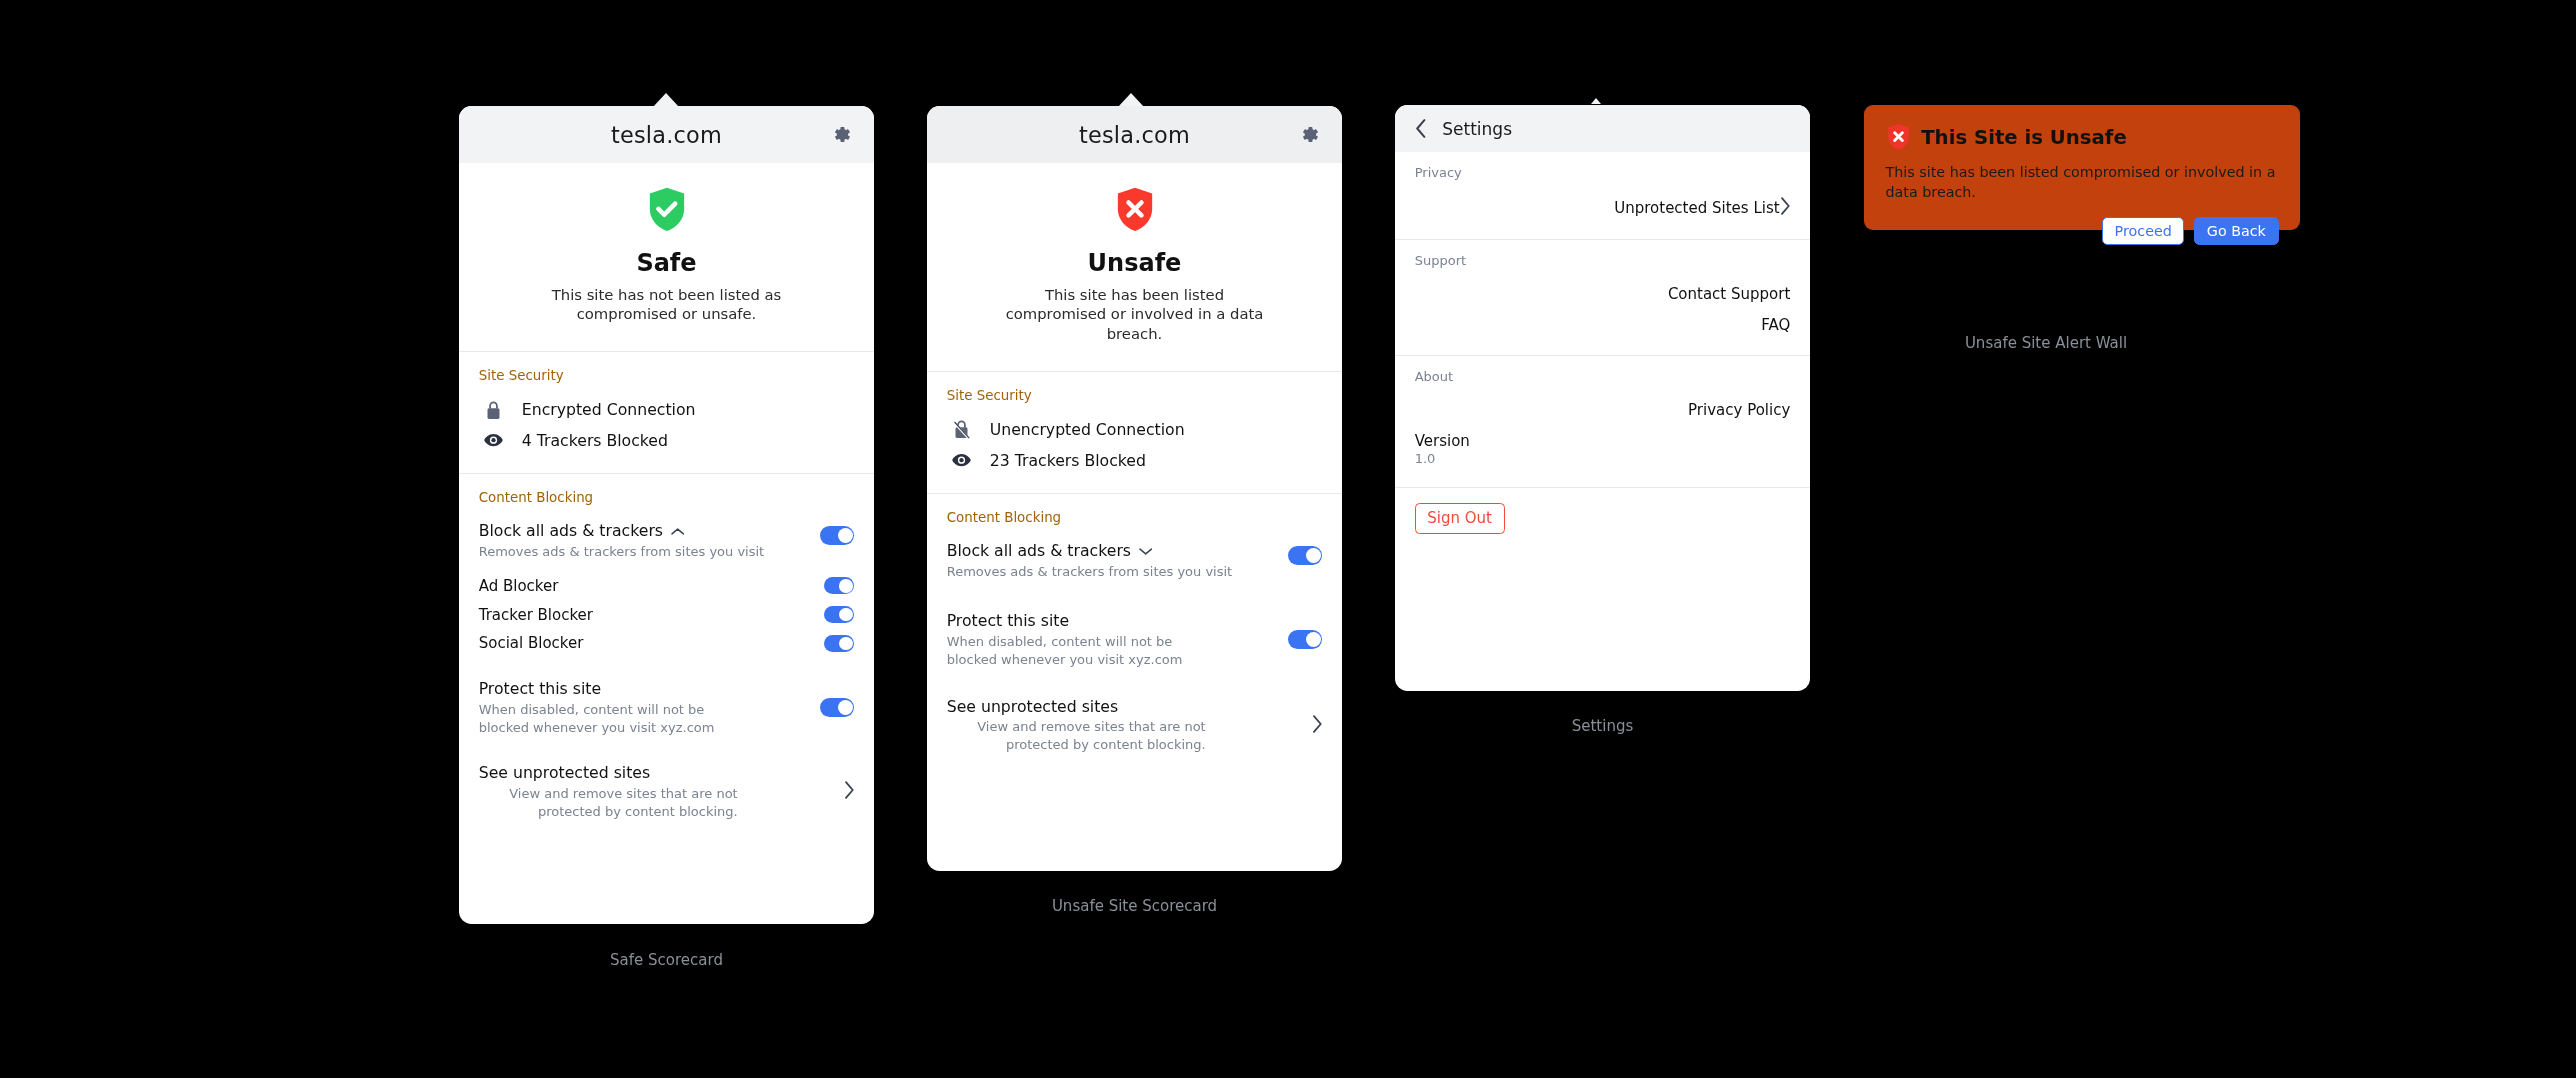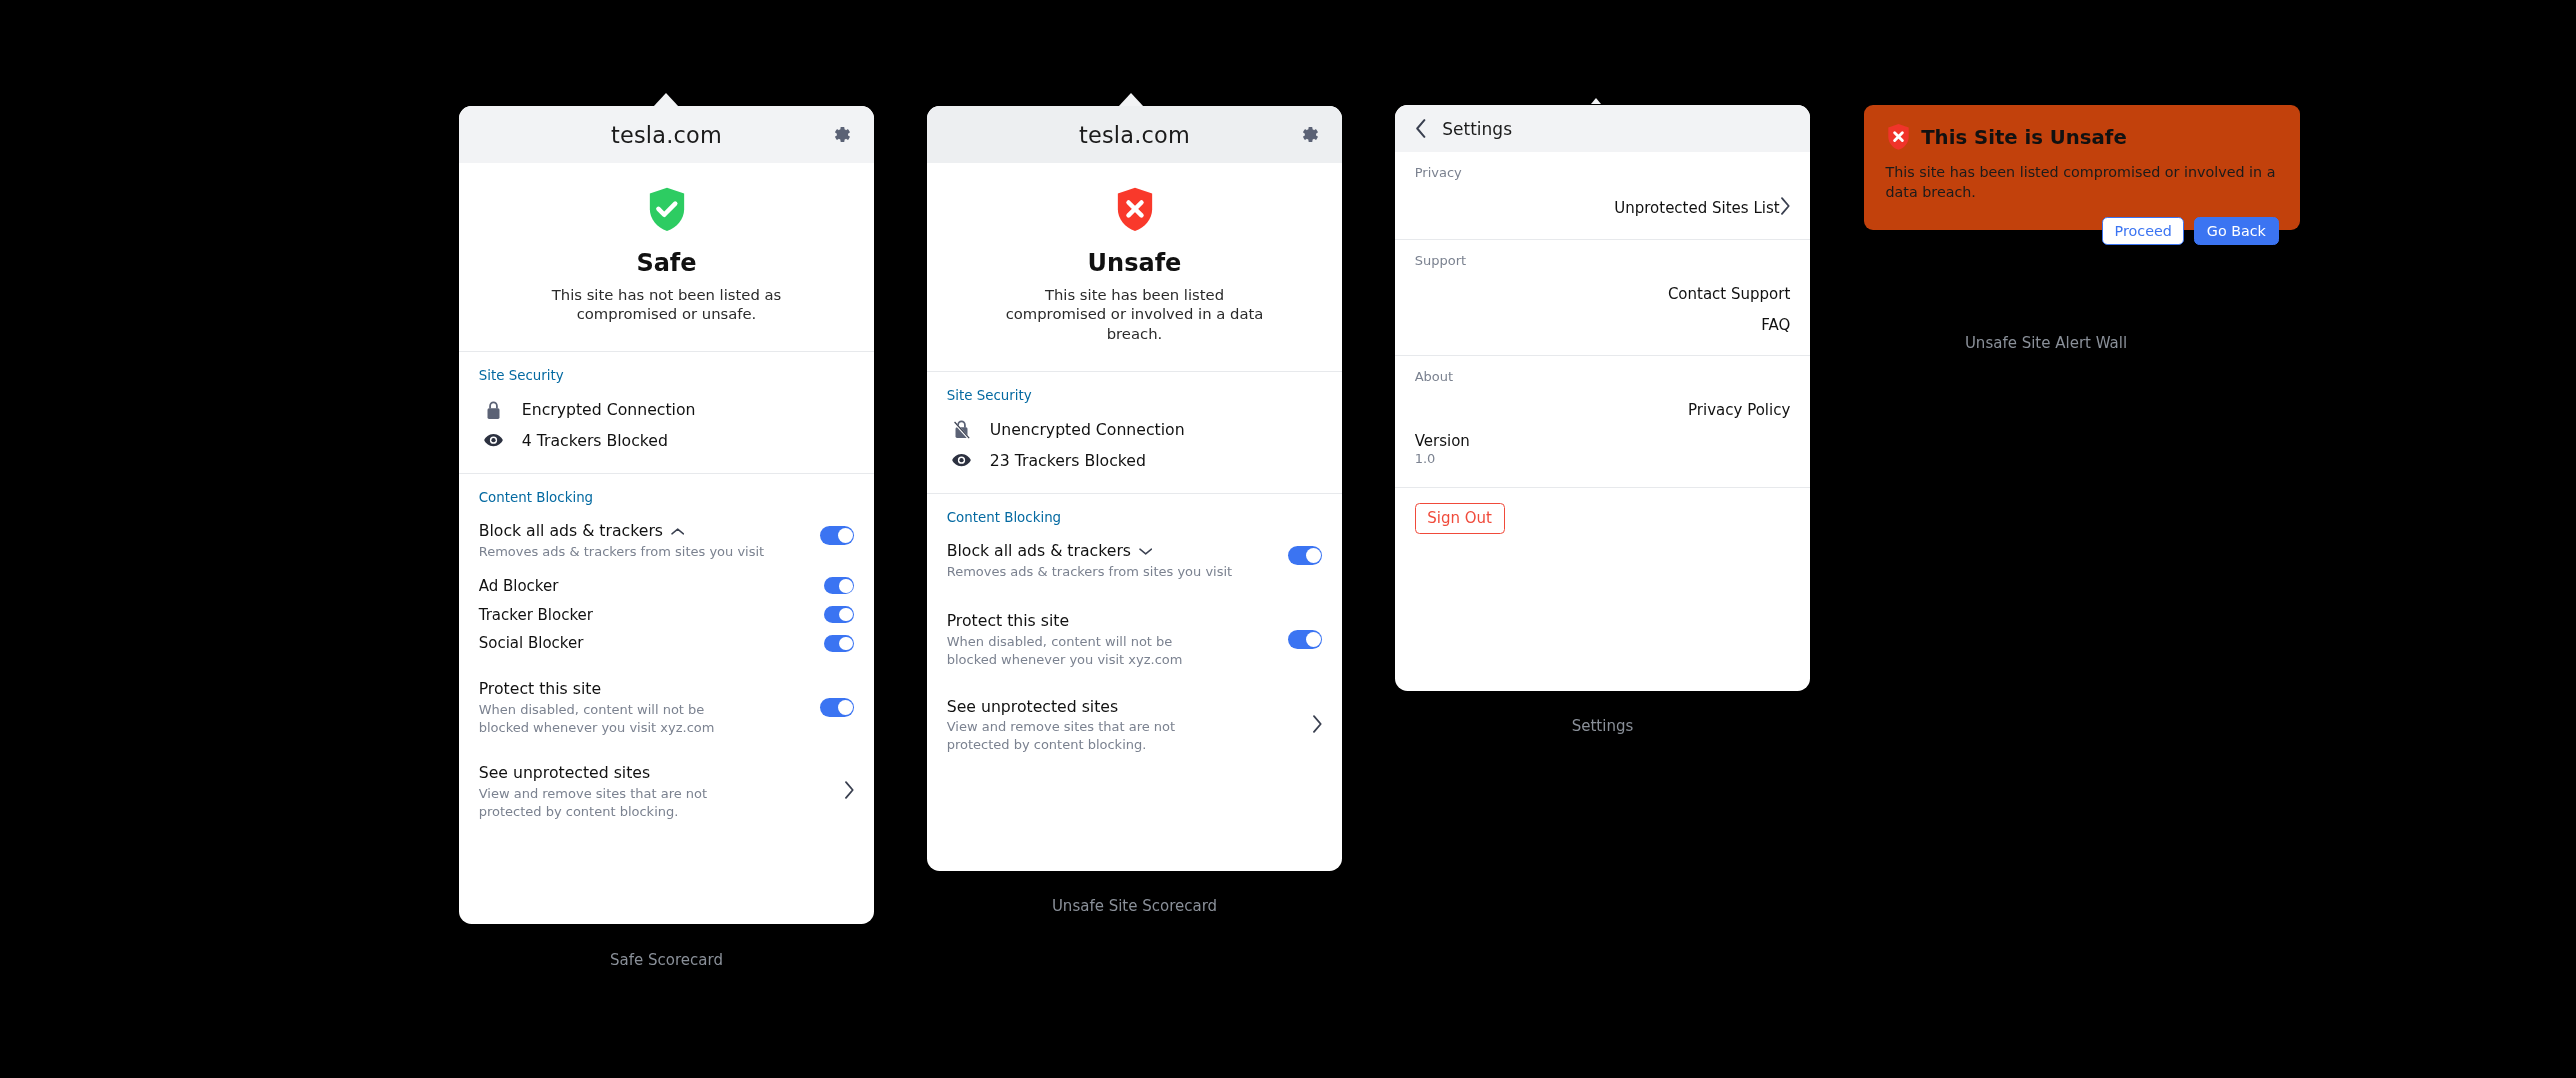--- a/index.html
+++ b/index.html
@@ -76,21 +76,21 @@
     line-height: 1.35;
     max-width: 268px;
     margin: 0 auto;
   }
 
   
   .section { padding: 16px 19.7px 18px; }
   .section.bordered { border-bottom: 0.9px solid #E7E9EC; }
   .section-label {
     font-size: 13.4px;
-    color: #0369a1;
+    color: #a16207;
     margin-bottom: 10.7px;
   }
   .sec-row {
     display: flex;
     align-items: center;
     gap: 18px;
     padding: 5.4px 0 5.4px 3.6px;
   }
   .sec-row .icon { width: 21.5px; display: flex; justify-content: center; }
   .sec-row .txt { font-size: 15.7px; color: #111111; }
@@ -147,21 +147,21 @@
   
   .nav-row {
     display: flex;
     align-items: center;
     justify-content: space-between;
     gap: 12.5px;
     cursor: pointer;
   }
   .nav-main { flex: 1; min-width: 0; }
   .nav-title { font-size: 15.7px; color: #111111; }
-  .nav-desc { font-size: 13px; color: #7B8290; line-height: 1.36; margin-top: 2.7px; }
+  .nav-desc { font-size: 13px; color: #7B8290; line-height: 1.36; margin-top: 2.7px; text-align: right; }
   .chev-r { flex: 0 0 auto; color: #5B6275; }
 
   
   .set-header {
     height: 47px;
     background: #F2F3F5;
     display: flex;
     align-items: center;
     gap: 16px;
     padding: 0 19.7px;

